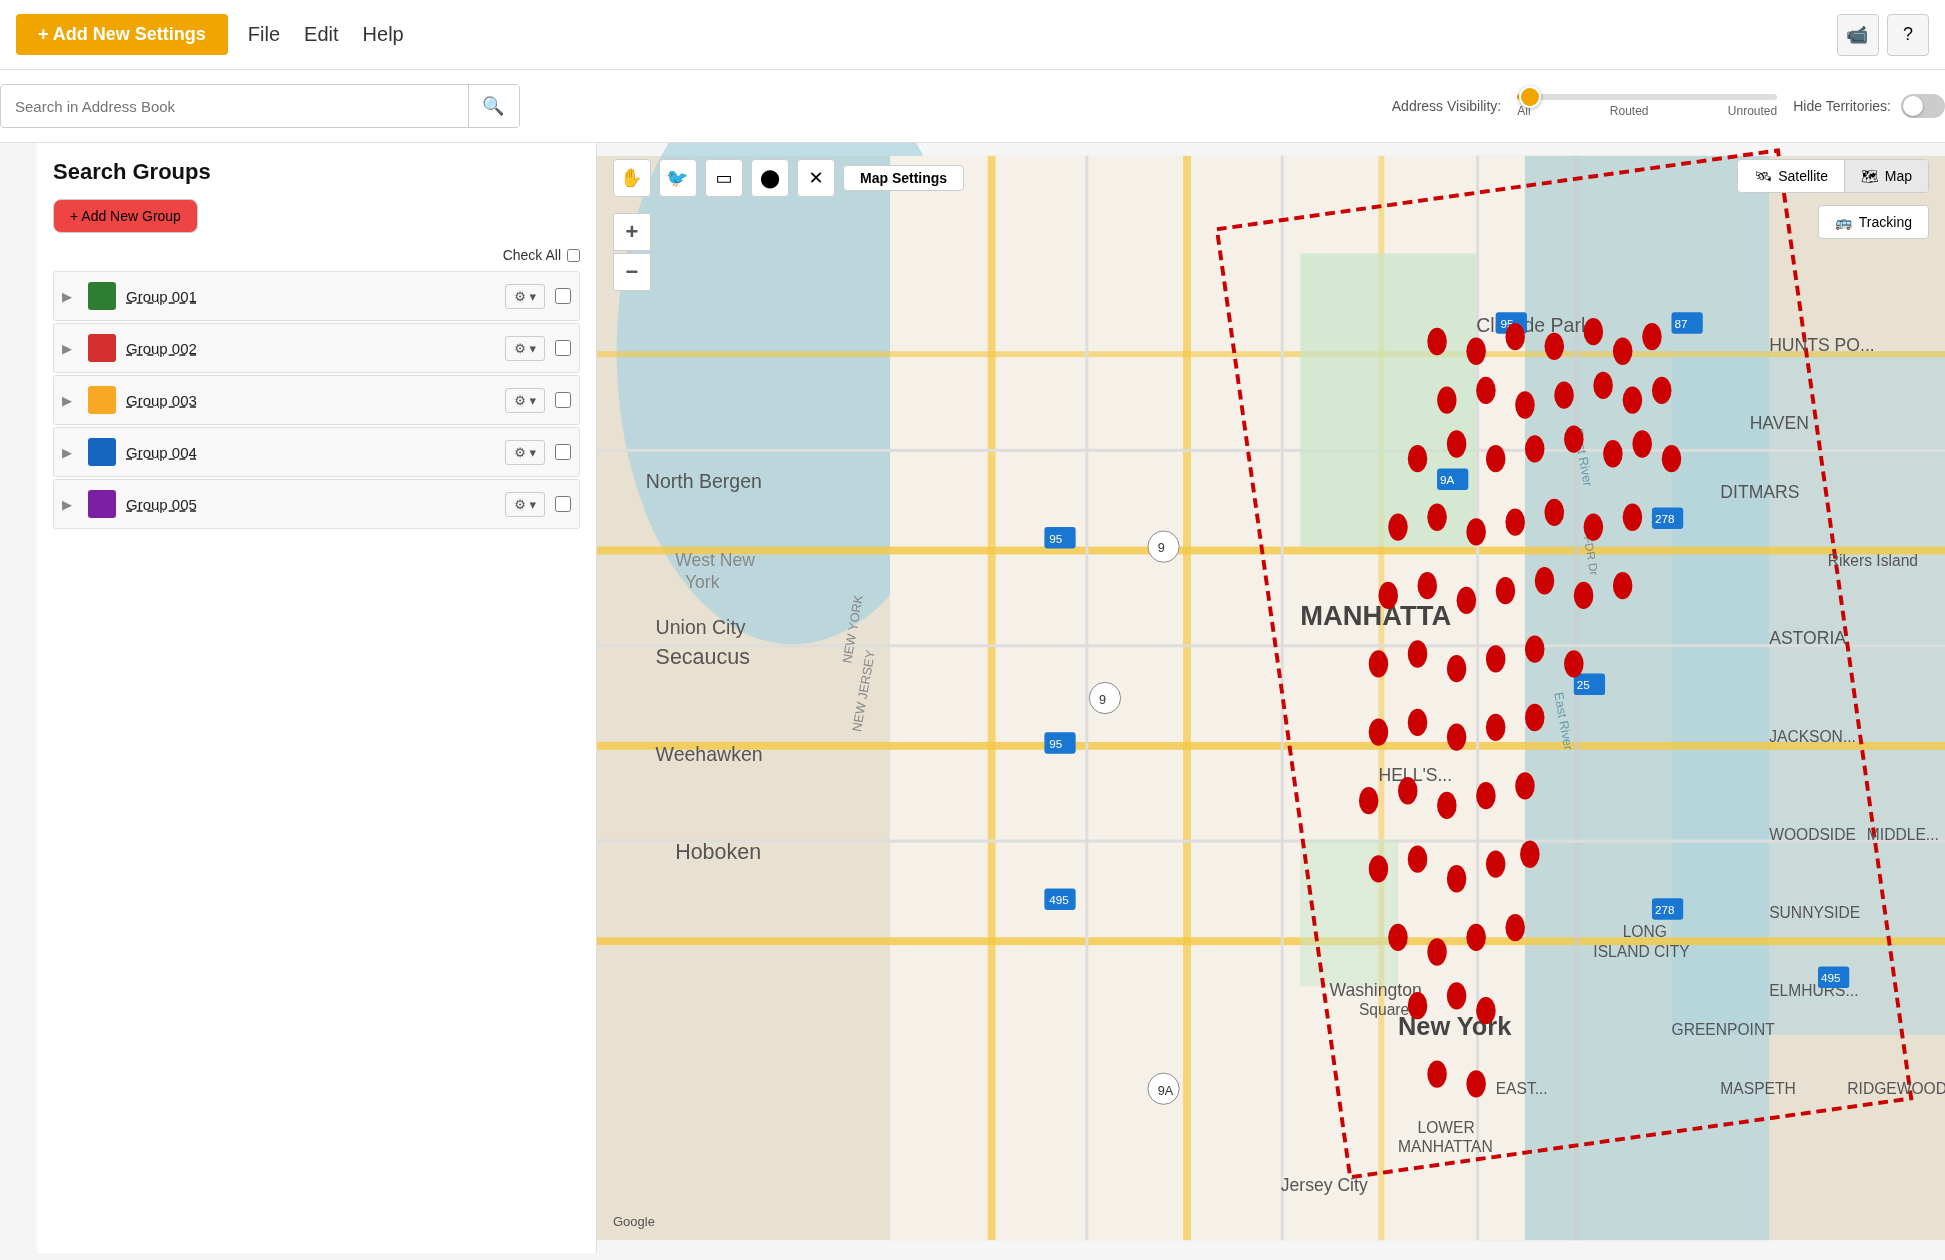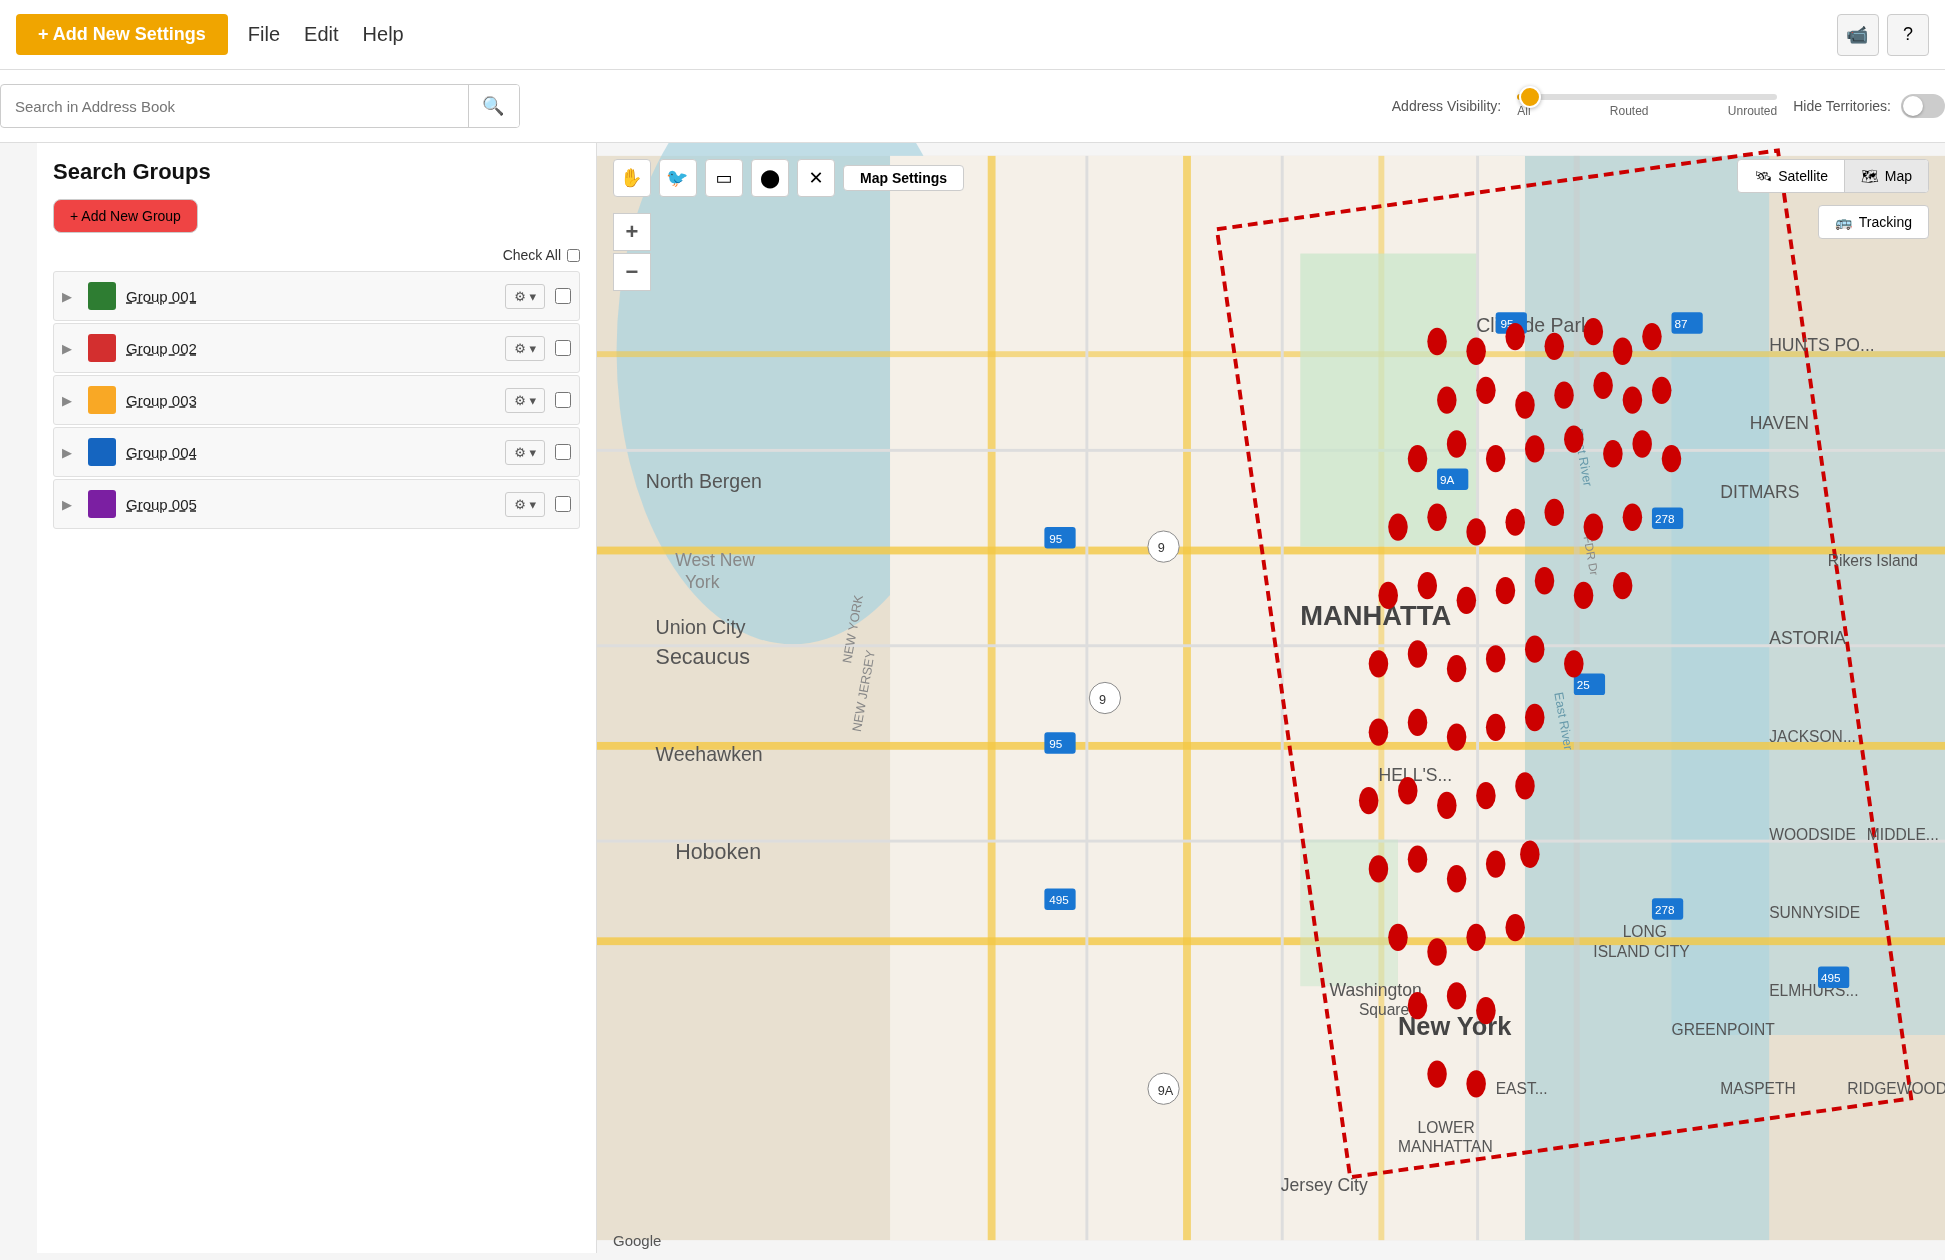--- a/index.html
+++ b/index.html
@@ -146,21 +146,21 @@
       font-size: 12px; color: #555; z-index: 20;
     }
 
     
     .map-svg {
       width: 100%; height: 100%; position: absolute; top: 0; left: 0;
     }
 
     
     .google-watermark {
-      position: absolute; bottom: 4px; left: 16px; font-size: 15px; color: #555; z-index: 10;
+      position: absolute; bottom: 24px; left: 16px; font-size: 13px; color: #555; z-index: 10;
     }
   </style>
 </head>
 <body>
 
 <div class="top-bar">
   <button class="add-new-btn">+ Add New Settings</button>
   <div class="top-menu">
     <span>File</span>
     <span>Edit</span>

